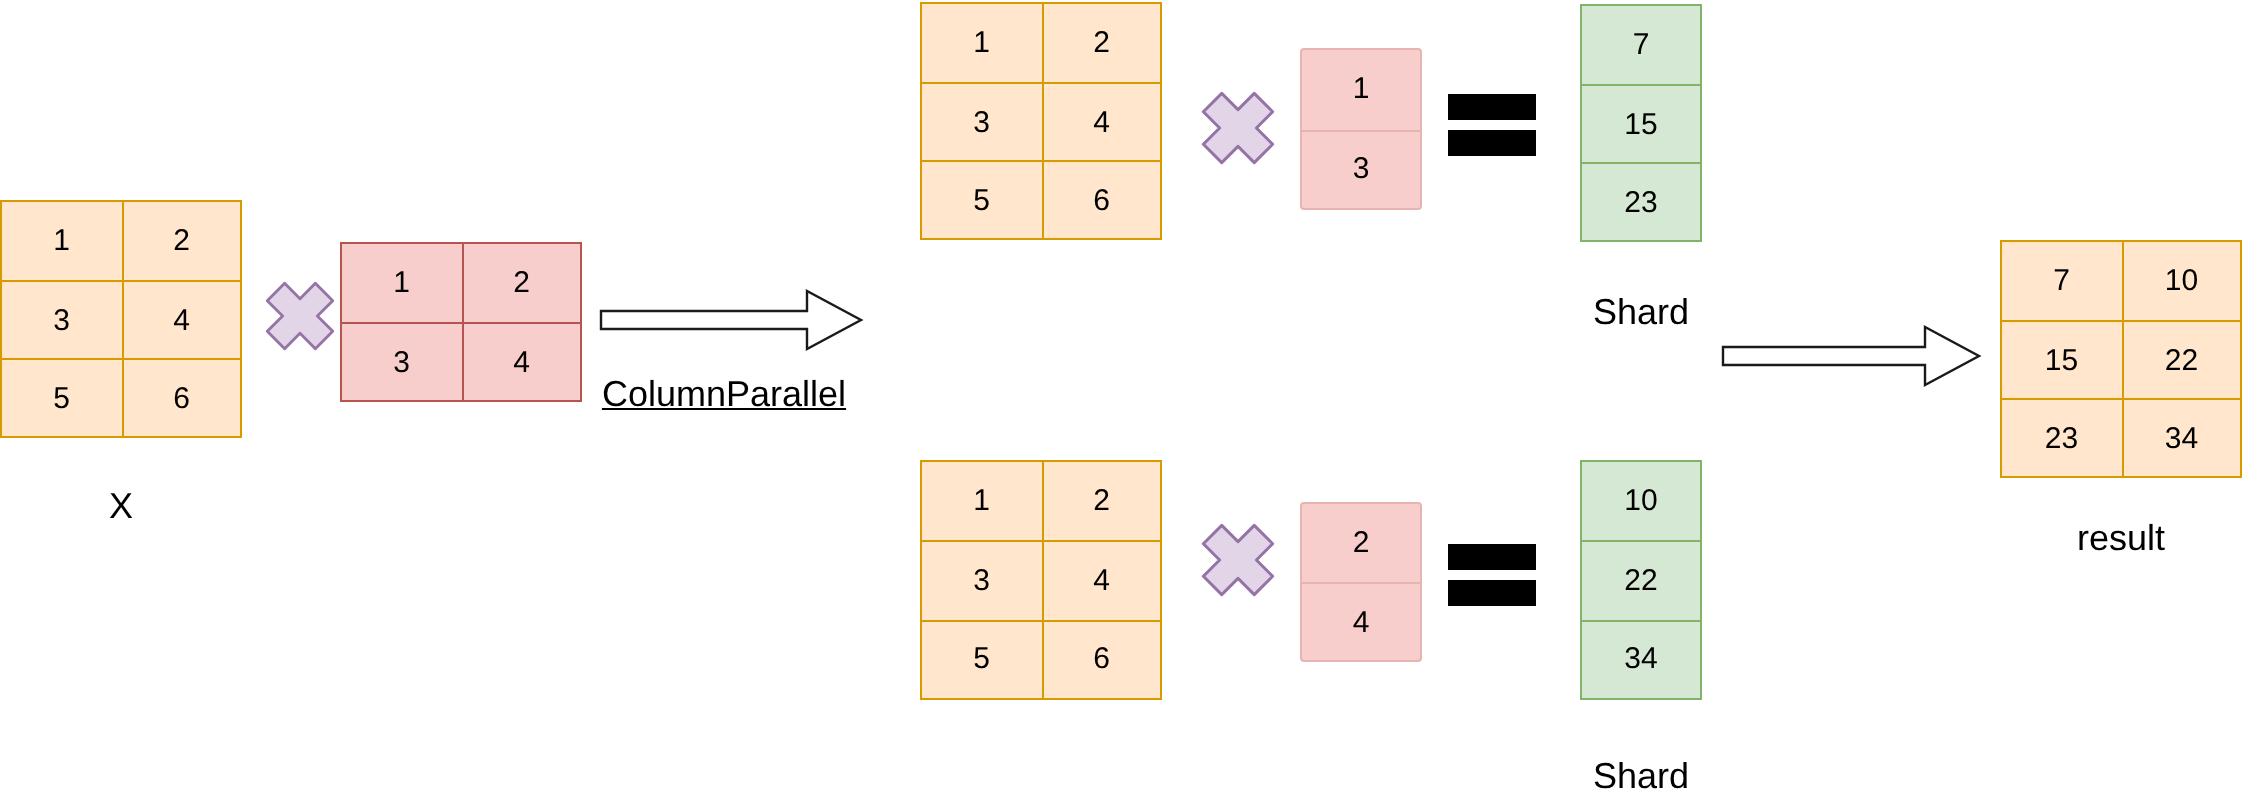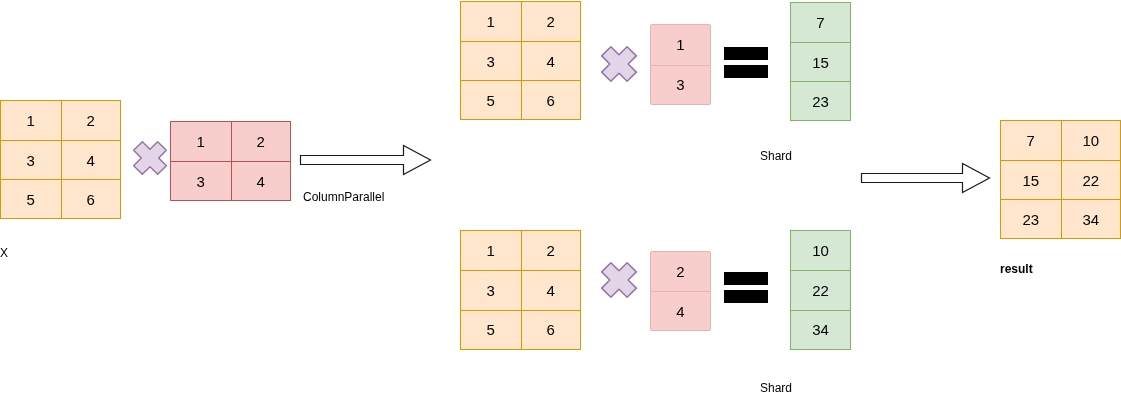--- a/index.html
+++ b/index.html
@@ -32,22 +32,22 @@
   .cols1 { grid-template-columns: 1fr; }
   .rows3 { grid-template-rows: repeat(3, 1fr); }
   .rows2 { grid-template-rows: repeat(2, 1fr); }
   .cols2 .cell:nth-child(2n+1) { border-left: none; }
   .cols2 .cell:nth-child(-n+2) { border-top: none; }
   .cols1 .cell { border-left: none; }
   .cols1 .cell:first-child { border-top: none; }
   .vec-soft { border-radius: 2px; }
   .lbl {
     position: absolute;
-    text-align: left;
-    font-size: 12px;
+    text-align: center;
+    font-size: 18px;
     line-height: 16px;
     color: #000;
     white-space: nowrap;
   }
   .times { position: absolute; overflow: visible; }
   .times path {
     fill: var(--c-purple-fill, #e1d5e7);
     stroke: var(--c-purple-border, #9673a6);
     stroke-width: 1.5;
     stroke-linejoin: round;
@@ -89,21 +89,21 @@
   <div class="matrix cols2 rows2" style="left:170px; top:121px; width:121px; height:80px; --bc:var(--c-red-border); --bg:var(--c-red-fill);">
     <div class="cell">1</div>
     <div class="cell">2</div>
     <div class="cell">3</div>
     <div class="cell">4</div>
   </div>
 
   <svg class="arrow" style="left:300px; top:144px;" width="132" height="32" viewBox="0 0 132 32">
     <polygon points="0.5,11.5 103.5,11.5 103.5,1.5 130.5,16 103.5,30.5 103.5,20.5 0.5,20.5"></polygon>
   </svg>
-  <div class="lbl" style="left:303px; top:189px; width:142px;">ColumnParallel</div>
+  <div class="lbl" style="left:291px; top:189px; width:142px;text-decoration:underline;">ColumnParallel</div>
 
   <div class="matrix cols2 rows3" style="left:460px; top:1px; width:121px; height:119px; --bc:var(--c-orange-border); --bg:var(--c-orange-fill);">
     <div class="cell">1</div>
     <div class="cell">2</div>
     <div class="cell">3</div>
     <div class="cell">4</div>
     <div class="cell">5</div>
     <div class="cell">6</div>
   </div>
 
@@ -163,15 +163,15 @@
   </svg>
 
   <div class="matrix cols2 rows3" style="left:1000px; top:120px; width:121px; height:119px; --bc:var(--c-orange-border); --bg:var(--c-orange-fill);">
     <div class="cell">7</div>
     <div class="cell">10</div>
     <div class="cell">15</div>
     <div class="cell">22</div>
     <div class="cell">23</div>
     <div class="cell">34</div>
   </div>
-  <div class="lbl" style="left:1000px; top:261px; width:121px;font-weight:bold;">result</div>
+  <div class="lbl" style="left:1000px; top:261px; width:121px;">result</div>
 
 </div>
 
 </body></html>

